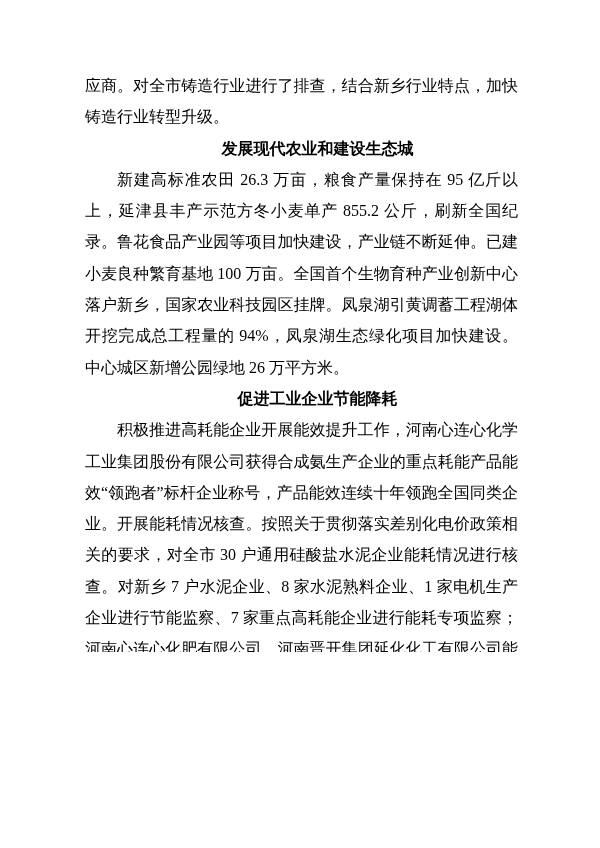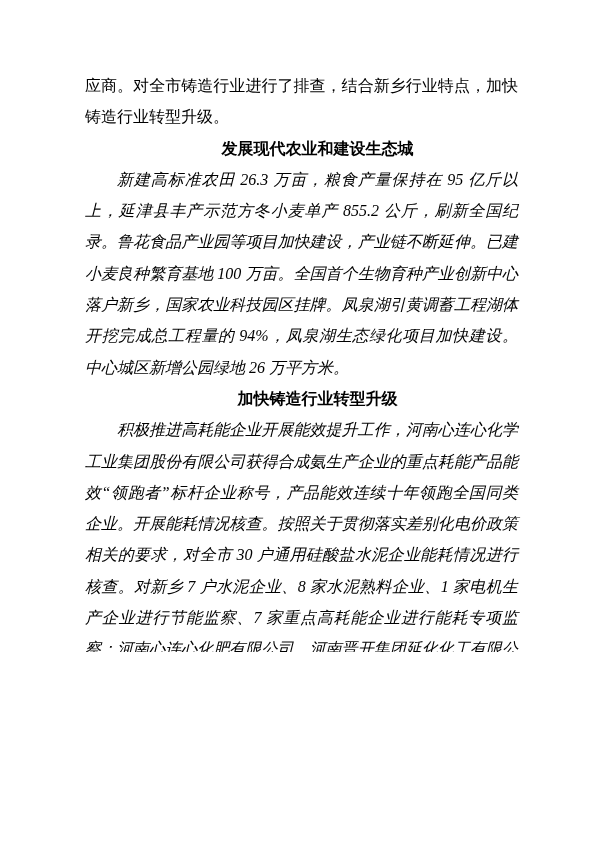--- a/index.html
+++ b/index.html
@@ -24,21 +24,20 @@
   }
   .para {
     margin: 0;
     font-size: 16px;
     line-height: 31.3px;
     text-align: justify;
     text-justify: inter-ideograph;
   }
   .para.indent {
     text-indent: 32px;
-    font-style: italic;
   }
   .heading {
     margin: 0;
     font-size: 16px;
     line-height: 31.3px;
     font-weight: bold;
     text-indent: 32px;
     text-align: center;
   }
   .footer {
@@ -53,17 +52,17 @@
   }
 </style>
 </head>
 <body>
 
 <div class="page">
   <div class="text-area">
     <p class="para">应商。对全市铸造行业进行了排查，结合新乡行业特点，加快铸造行业转型升级。</p>
     <h2 class="heading">发展现代农业和建设生态城</h2>
     <p class="para indent">新建高标准农田 26.3 万亩，粮食产量保持在 95 亿斤以上，延津县丰产示范方冬小麦单产 855.2 公斤，刷新全国纪录。鲁花食品产业园等项目加快建设，产业链不断延伸。已建小麦良种繁育基地 100 万亩。全国首个生物育种产业创新中心落户新乡，国家农业科技园区挂牌。凤泉湖引黄调蓄工程湖体开挖完成总工程量的 94%，凤泉湖生态绿化项目加快建设。中心城区新增公园绿地 26 万平方米。</p>
-    <h2 class="heading">加快铸造行业转型升级</h2>
+    <h2 class="heading">促进工业企业节能降耗</h2>
     <p class="para indent">积极推进高耗能企业开展能效提升工作，河南心连心化学工业集团股份有限公司获得合成氨生产企业的重点耗能产品能效“领跑者”标杆企业称号，产品能效连续十年领跑全国同类企业。开展能耗情况核查。按照关于贯彻落实差别化电价政策相关的要求，对全市 30 户通用硅酸盐水泥企业能耗情况进行核查。对新乡 7 户水泥企业、8 家水泥熟料企业、1 家电机生产企业进行节能监察、7 家重点高耗能企业进行能耗专项监察；河南心连心化肥有限公司、河南晋开集团延化化工有限公司能源管理中心建设示范项目验收。积极申报工作节能技术装备，新乡市夏烽电器有限公司潜油直驱螺杆泵举升采油技术入选国家工业节能技术装备推荐目录</p>
   </div>
   <div class="footer">4</div>
 </div>
 
 </body></html>

